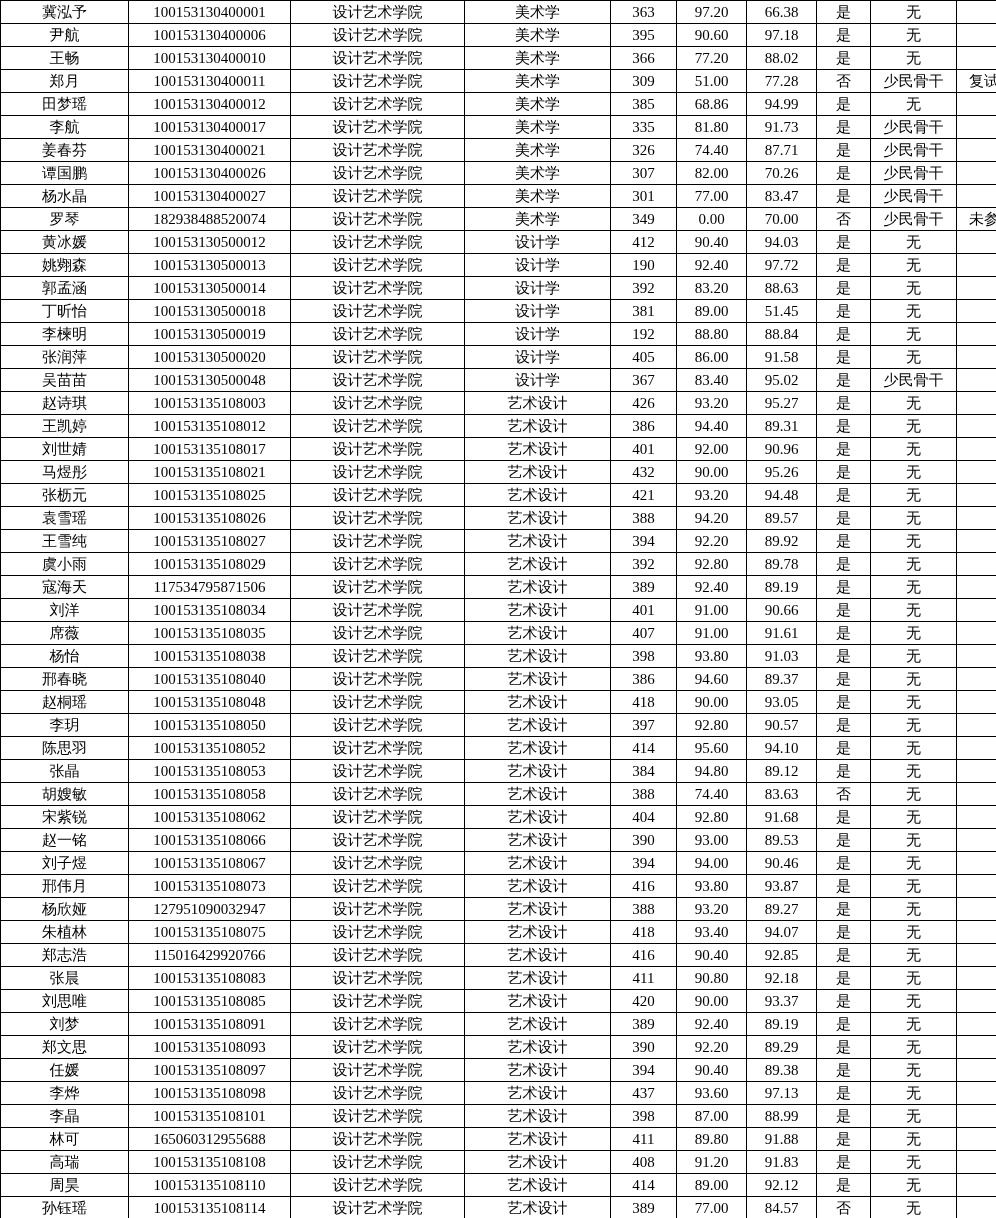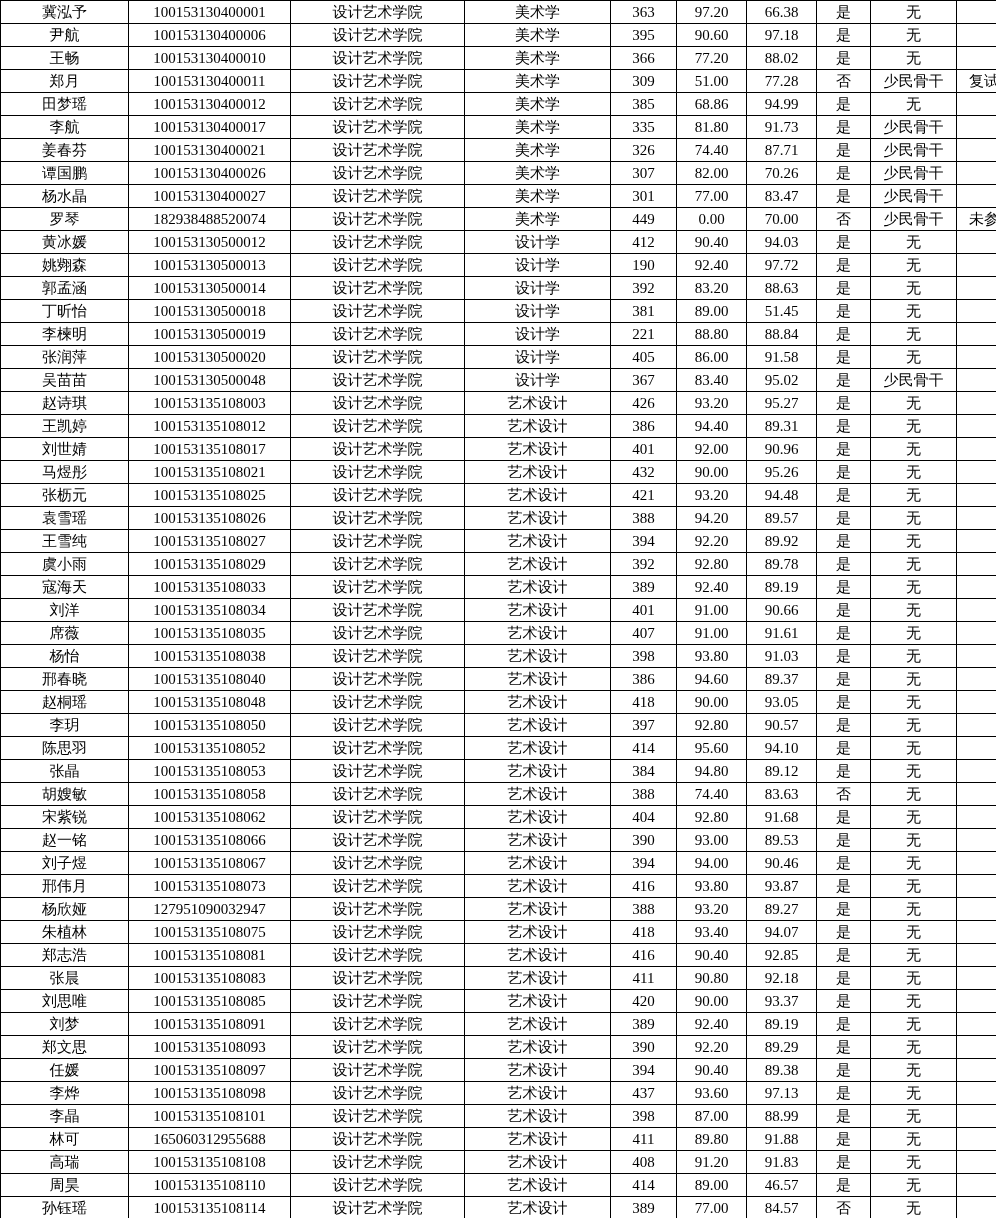--- a/index.html
+++ b/index.html
@@ -163,21 +163,21 @@
         <td>83.47</td>
         <td>是</td>
         <td>少民骨干</td>
         <td></td>
       </tr>
       <tr>
         <td>罗琴</td>
         <td>182938488520074</td>
         <td>设计艺术学院</td>
         <td>美术学</td>
-        <td>449</td>
+        <td>349</td>
         <td>0.00</td>
         <td>70.00</td>
         <td>否</td>
         <td>少民骨干</td>
         <td>未参加复试</td>
       </tr>
       <tr>
         <td>黄冰媛</td>
         <td>100153130500012</td>
         <td>设计艺术学院</td>
@@ -223,21 +223,21 @@
         <td>51.45</td>
         <td>是</td>
         <td>无</td>
         <td></td>
       </tr>
       <tr>
         <td>李楝明</td>
         <td>100153130500019</td>
         <td>设计艺术学院</td>
         <td>设计学</td>
-        <td>221</td>
+        <td>192</td>
         <td>88.80</td>
         <td>88.84</td>
         <td>是</td>
         <td>无</td>
         <td></td>
       </tr>
       <tr>
         <td>张润萍</td>
         <td>100153130500020</td>
         <td>设计艺术学院</td>
@@ -352,21 +352,21 @@
         <td>艺术设计</td>
         <td>392</td>
         <td>92.80</td>
         <td>89.78</td>
         <td>是</td>
         <td>无</td>
         <td></td>
       </tr>
       <tr>
         <td>寇海天</td>
-        <td>100153135108033</td>
+        <td>117534795871506</td>
         <td>设计艺术学院</td>
         <td>艺术设计</td>
         <td>389</td>
         <td>92.40</td>
         <td>89.19</td>
         <td>是</td>
         <td>无</td>
         <td></td>
       </tr>
       <tr>
@@ -544,21 +544,21 @@
         <td>艺术设计</td>
         <td>418</td>
         <td>93.40</td>
         <td>94.07</td>
         <td>是</td>
         <td>无</td>
         <td></td>
       </tr>
       <tr>
         <td>郑志浩</td>
-        <td>100153135108081</td>
+        <td>115016429920766</td>
         <td>设计艺术学院</td>
         <td>艺术设计</td>
         <td>416</td>
         <td>90.40</td>
         <td>92.85</td>
         <td>是</td>
         <td>无</td>
         <td></td>
       </tr>
       <tr>
@@ -669,21 +669,21 @@
         <td>无</td>
         <td></td>
       </tr>
       <tr>
         <td>周昊</td>
         <td>100153135108110</td>
         <td>设计艺术学院</td>
         <td>艺术设计</td>
         <td>414</td>
         <td>89.00</td>
-        <td>46.57</td>
+        <td>92.12</td>
         <td>是</td>
         <td>无</td>
         <td></td>
       </tr>
       <tr>
         <td>孙钰瑶</td>
         <td>100153135108114</td>
         <td>设计艺术学院</td>
         <td>艺术设计</td>
         <td>389</td>

